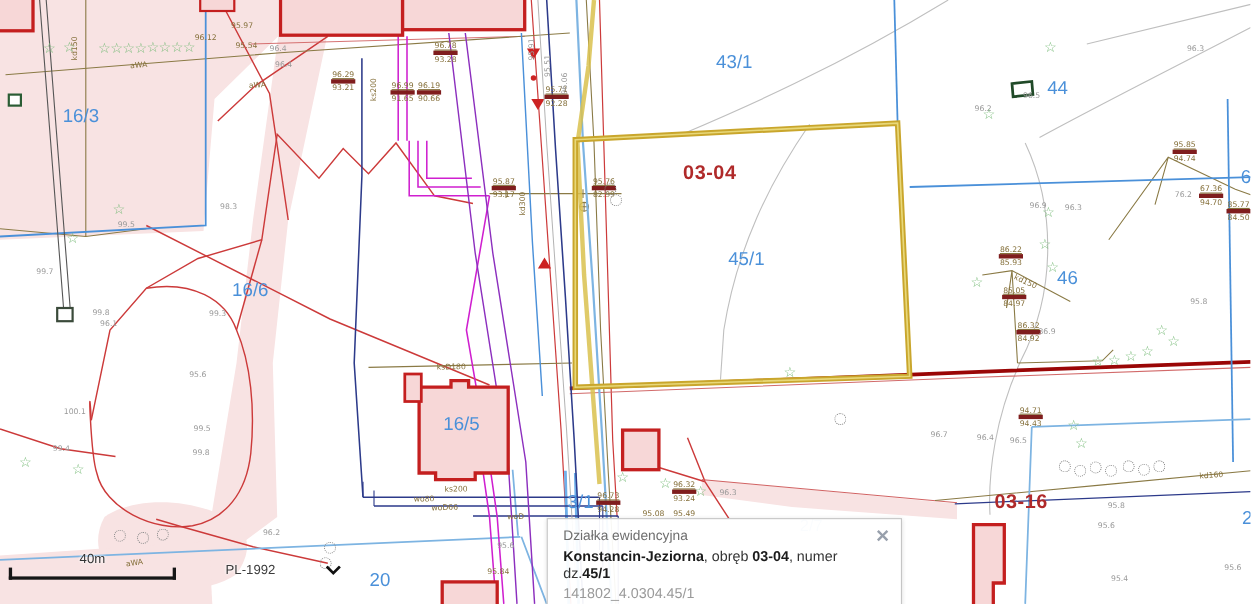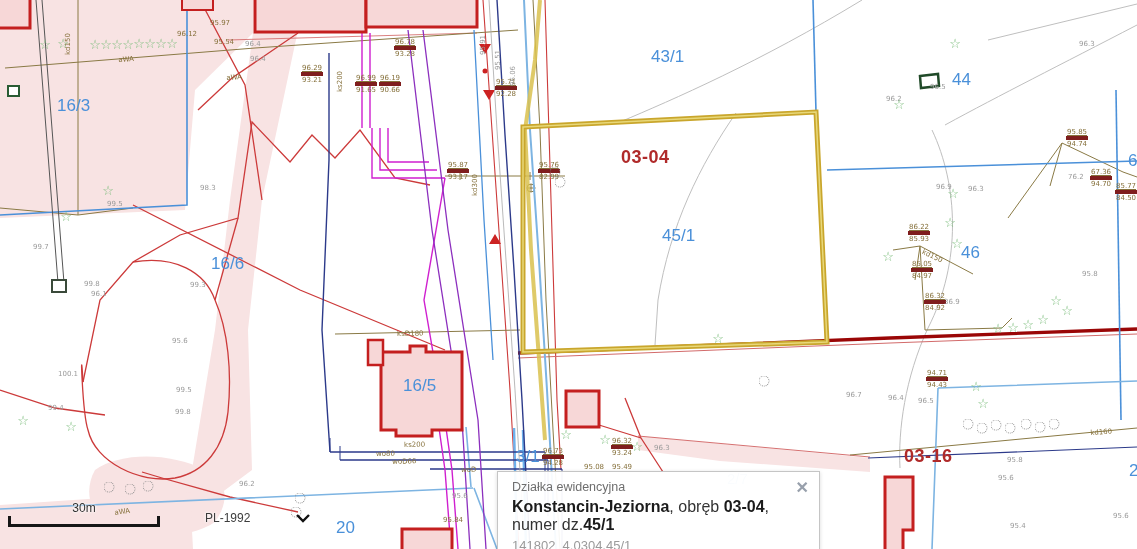--- a/index.html
+++ b/index.html
@@ -24,21 +24,21 @@
   
   .watermark{position:absolute;left:438px;top:205px;width:286px;text-align:center;opacity:.8;pointer-events:none;}
   .wm-text{font-family:"Liberation Serif",serif;font-size:30px;letter-spacing:2px;color:#8a8a8a;
            margin-top:-2px;white-space:nowrap;}
   
   .popup{position:absolute;left:497px;top:471px;width:323px;height:92px;
          background:rgba(255,255,255,.94);border:1px solid #c5c5c5;
          box-shadow:0 1px 4px rgba(0,0,0,.15);padding:8px 12px 0 14px;box-sizing:border-box;}
   .popup-title{font-size:12.5px;color:#6e6e6e;}
   .popup-close{position:absolute;right:10px;top:6px;font-size:16px;font-weight:bold;color:#98a0ac;cursor:pointer;}
-  .popup-main{font-size:16px;color:#333;margin-top:4px;}
+  .popup-main{font-size:13px;color:#333;margin-top:4px;}
   .popup-main .b{font-weight:bold;color:#1b1b1b;}
   .popup-id{font-size:13px;color:#9a9a9a;margin-top:4px;}
   
   .scalebar-wrap{position:absolute;left:8px;top:501px;width:152px;text-align:center;
                  text-shadow:0 0 3px #fff,0 0 3px #fff;}
   .scalebar-label{font-size:12px;color:#333;}
   .scalebar-line{height:8px;border-left:3px solid #161616;border-right:3px solid #161616;
                  border-bottom:3px solid #161616;margin-top:1px;}
   .crs{position:absolute;left:205px;top:511px;font-size:12px;color:#3c3c3c;cursor:pointer;
        text-shadow:0 0 3px #fff,0 0 3px #fff;}
@@ -355,21 +355,21 @@
 
   <div class="popup">
     <div class="popup-title">Działka ewidencyjna</div>
     <div class="popup-close">✕</div>
     <div class="popup-main"><span class="b">Konstancin-Jeziorna</span><span>, obręb </span><span class="b">03-04</span><span>, numer dz.</span><span class="b">45/1</span></div>
     <div class="popup-id">141802_4.0304.45/1</div>
 
   </div>
 
   <div class="scalebar-wrap">
-    <div class="scalebar-label">30m</div>
+    <div class="scalebar-label">40m</div>
     <div class="scalebar-line"></div>
   </div>
 
   <div class="crs">
     <span>PL-1992</span>
     <svg width="14" height="9" viewBox="0 0 14 9">
       <polyline points="1,1 7,7 13,1" fill="none" stroke="#111" stroke-width="2.4"></polyline>
     </svg>
   </div>
 

